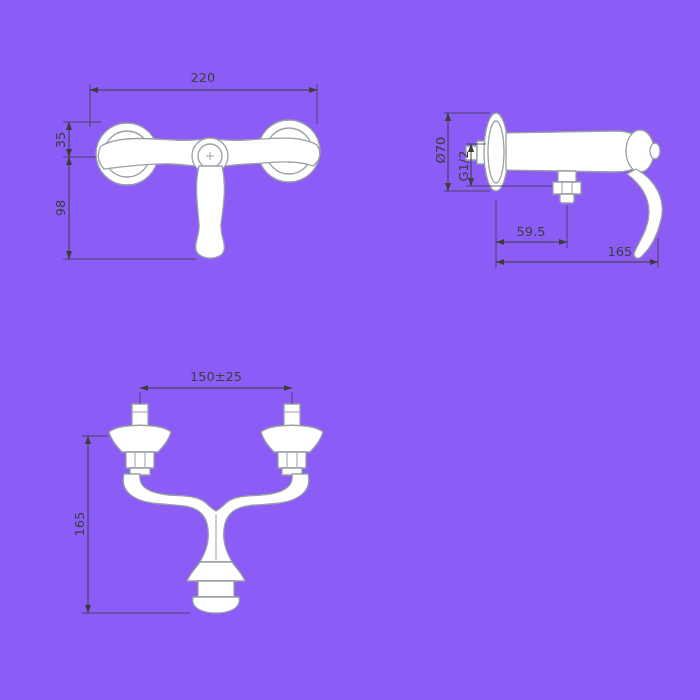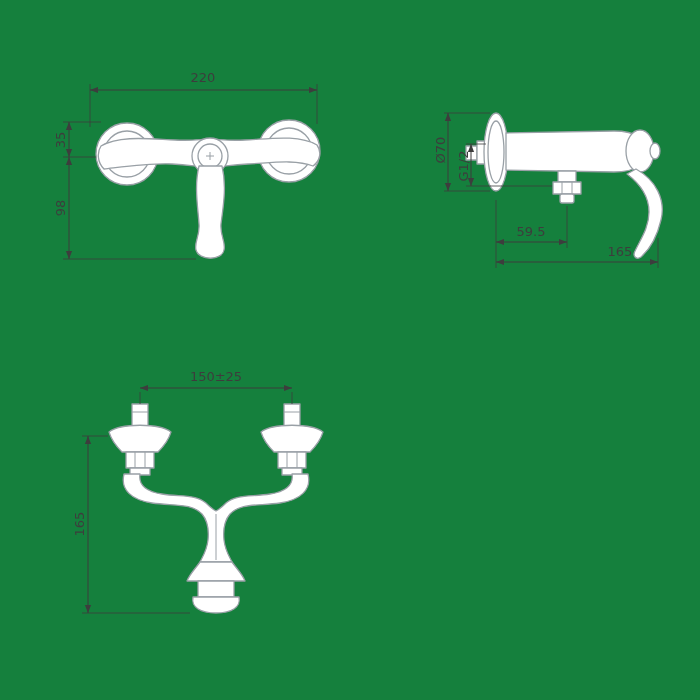--- a/index.html
+++ b/index.html
@@ -4,21 +4,21 @@
 <style>
   html, body {
     margin: 0;
     padding: 0;
     background: #ffffff;
     font-family: "DejaVu Sans", sans-serif;
   }
   .canvas {
     width: 700px;
     height: 700px;
-    background: #15803d;
+    background: #8b5cf6;
     position: relative;
     overflow: hidden;
   }
   svg text {
     font-family: "DejaVu Sans", sans-serif;
     font-size: 13px;
     fill: #3d3d3d;
   }
   .outline {
     fill: #ffffff;

